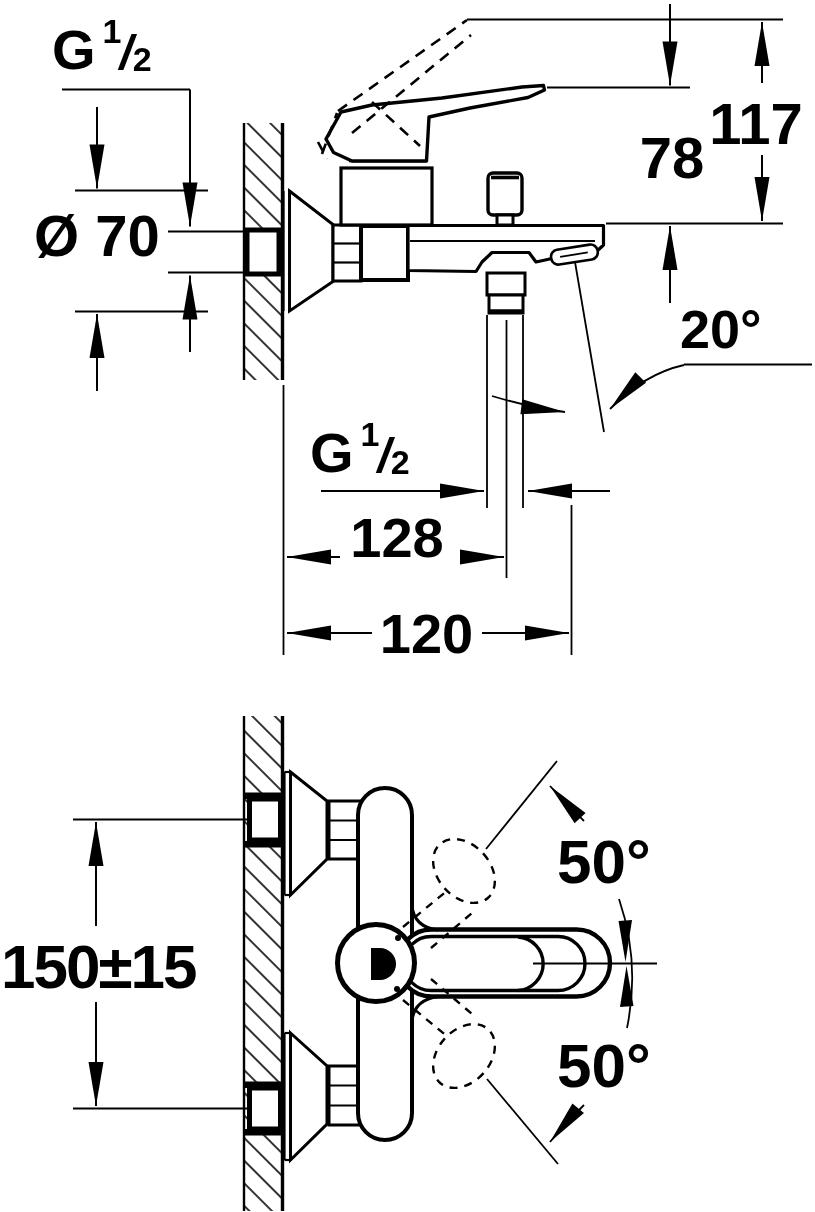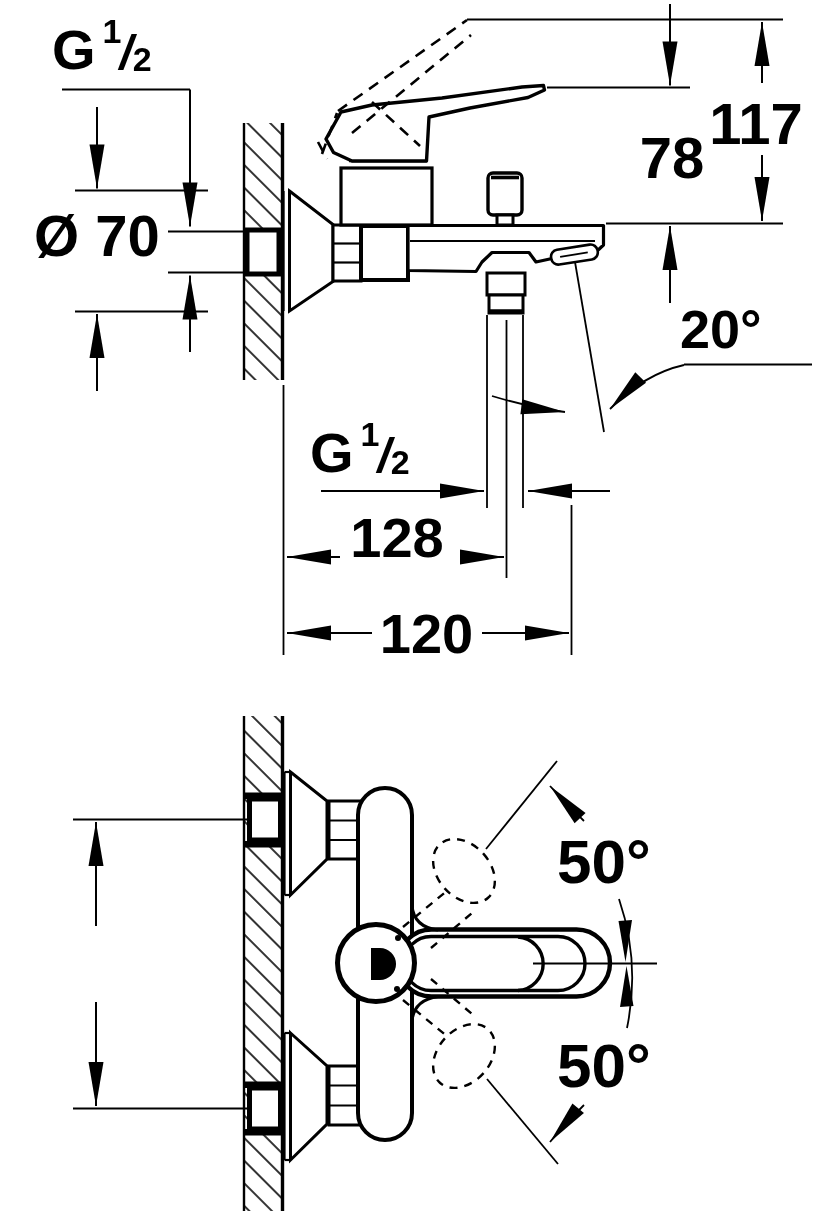--- a/index.html
+++ b/index.html
@@ -255,18 +255,19 @@
 <div class="dim num" style="left:680px;top:302px;font-size:54px;">20°</div>
 
 <div class="dim thread" style="left:310px;top:417px;">
   <span class="g">G</span><span class="sup">1</span><span class="sl">/</span><span class="sub">2</span>
 </div>
 
 <div class="dim num center" style="left:338px;top:510px;width:118px;">128</div>
 
 <div class="dim num center" style="left:370px;top:606px;width:113px;">120</div>
 
+<div class="dim num" style="left:1px;top:936px;font-size:62px;letter-spacing:-2px;">150±15</div>
 
 <div class="dim num center" style="left:549px;top:831px;width:110px;font-size:62px;">50°</div>
 
 <div class="dim num center" style="left:549px;top:1035px;width:110px;font-size:62px;">50°</div>
 
 </div>
 
 </body></html>

